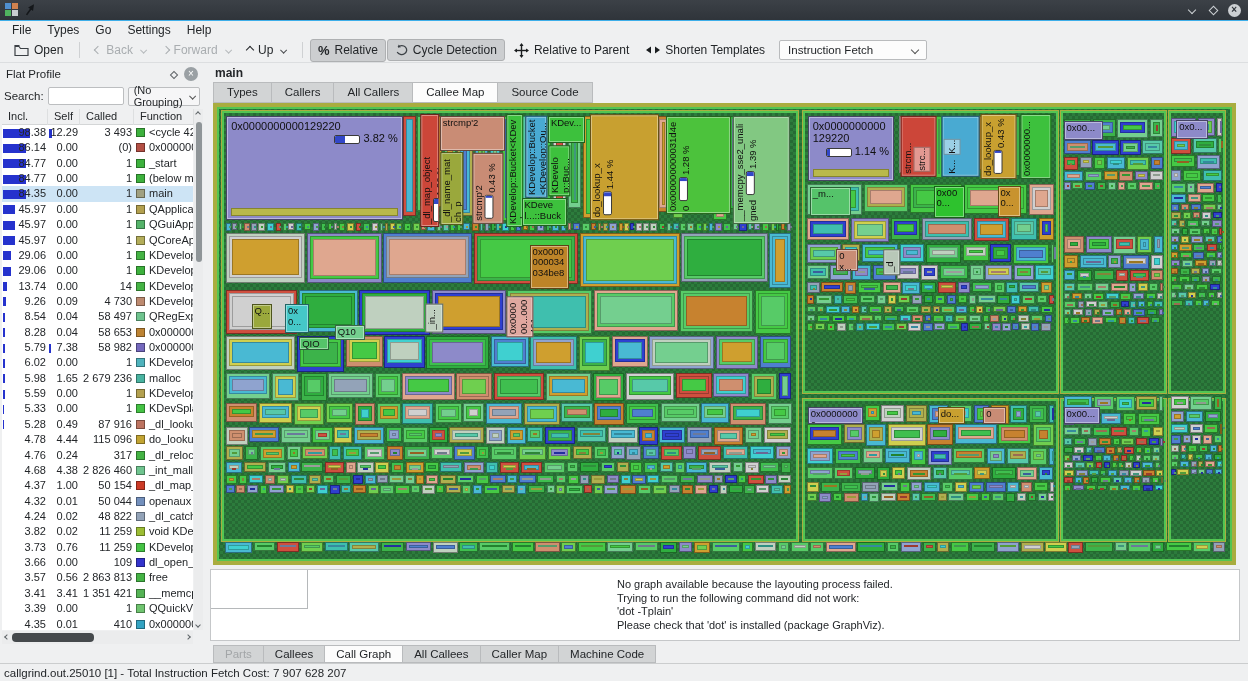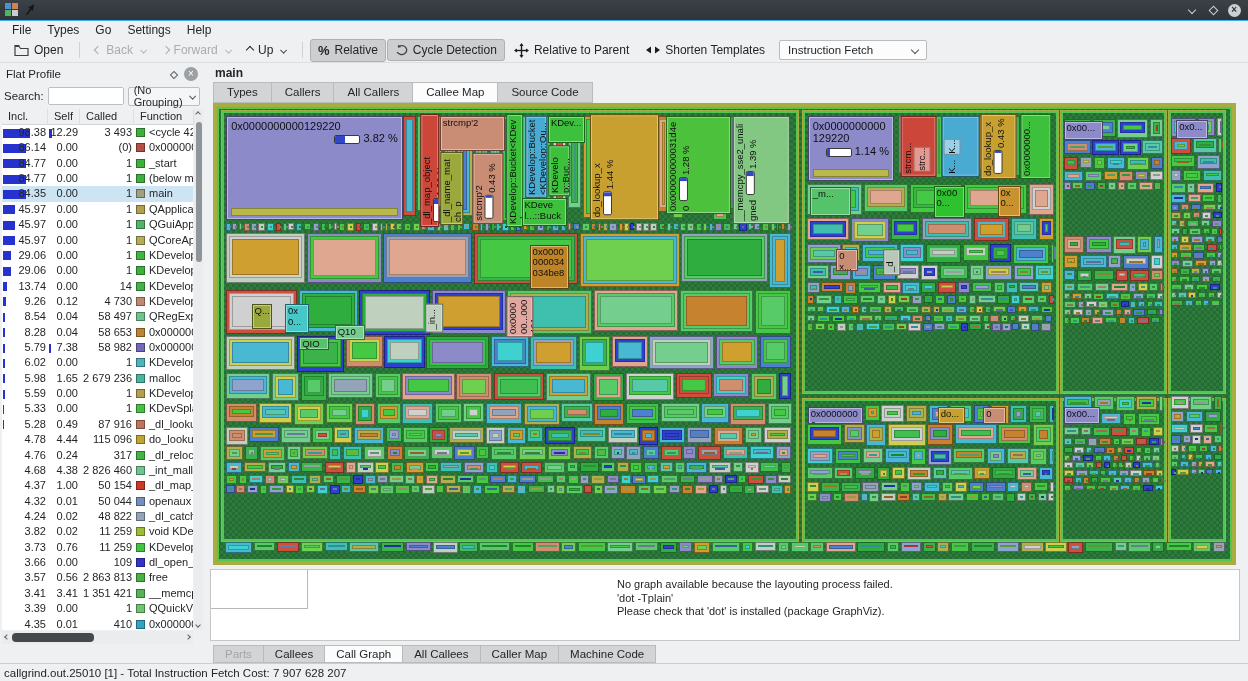--- a/index.html
+++ b/index.html
@@ -279,21 +279,21 @@
       <div class="row">
         <i class="ibar" style="width: 3.7px;"></i>
         <span class="num ci">13.74</span>
         <span class="num cs">0.00</span>
         <span class="num cc">14</span>
         <span class="cf"><i class="sq" style="background: rgb(68, 179, 68);"></i>KDevelop::P</span>
       </div>
       <div class="row">
         <i class="ibar" style="width: 2.5px;"></i>
         <span class="num ci">9.26</span>
-        <span class="num cs">0.12</span>
+        <span class="num cs">0.09</span>
         <span class="num cc">4 730</span>
         <span class="cf"><i class="sq" style="background: rgb(189, 138, 112);"></i>KDevelop::B</span>
       </div>
       <div class="row">
         <i class="ibar" style="width: 2.3px;"></i>
         <span class="num ci">8.54</span>
         <span class="num cs">0.04</span>
         <span class="num cc">58 497</span>
         <span class="cf"><i class="sq" style="background: rgb(111, 196, 143);"></i>QRegExp::ma</span>
       </div>
@@ -3670,20 +3670,21 @@
     <div class="tm-block" style="left: 61%; top: 31.2%; width: 2.2%; height: 5%; background: rgb(201, 140, 117);"><span class="lbl">0x...</span></div>
     <div class="tm-block v" style="left: 65.6%; top: 31.2%; width: 1.7%; height: 5.8%; background: rgb(184, 200, 184);"><span class="lbl">_d_...</span></div>
     <div class="tm-block" style="left: 11.6%; top: 48%; width: 3%; height: 3.4%; background: rgb(116, 207, 143);"><span class="lbl">Q10De...</span></div>
     <div class="tm-block v" style="left: 20.5%; top: 43.5%; width: 1.8%; height: 6.3%; background: rgb(191, 208, 191);"><span class="lbl">_in...</span></div>
   </div>
 
 <div id="graph-panel">
   <div id="birdseye"></div>
   <div id="msg">
       <div>No graph available because the layouting process failed.</div>
+      <div>Trying to run the following command did not work:</div>
       <div>'dot -Tplain'</div>
       <div>Please check that 'dot' is installed (package GraphViz).</div>
     </div>
 </div>
 <div id="bottom-tabs" class="tabbar">
     <span class="tab disabled">Parts</span>
     <span class="tab">Callees</span>
     <span class="tab active">Call Graph</span>
     <span class="tab">All Callees</span>
     <span class="tab">Caller Map</span>

